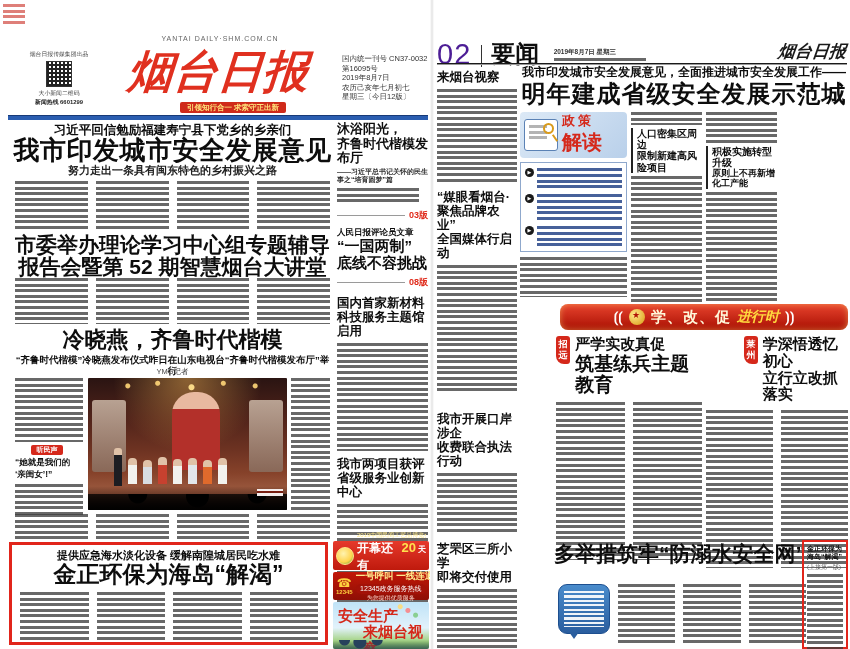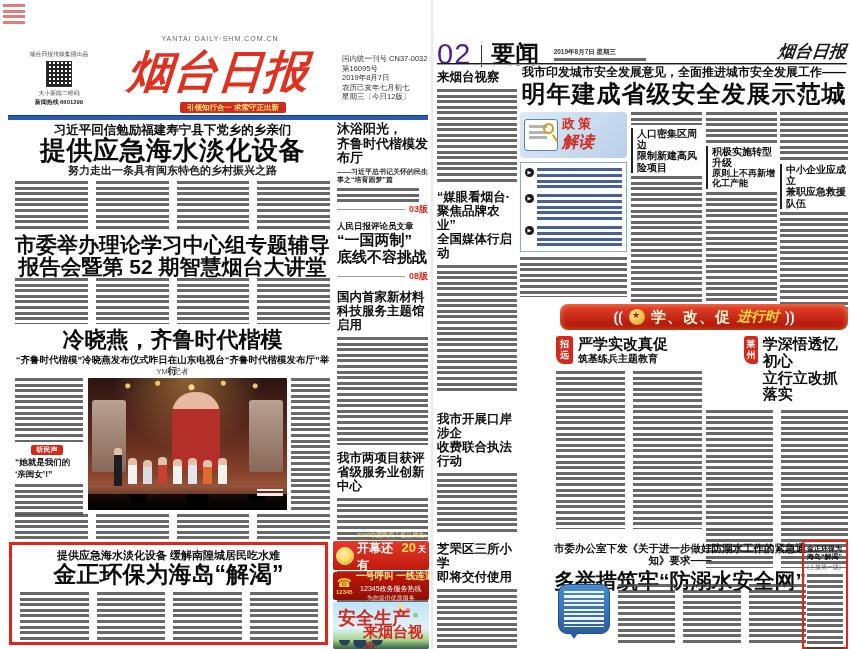--- a/index.html
+++ b/index.html
@@ -52,21 +52,21 @@
       <div>2019年8月7日</div>
       <div>农历己亥年七月初七</div>
       <div>星期三〔今日12版〕</div>
     </div>
 
     <div class="abs c" style="left:180px;top:102px;width:106px;height:11px;background:#cf2a1a;color:#ffe27a;font-size:7.5px;line-height:11px;font-weight:bold;border-radius:2px">引领知行合一  求索守正出新</div>
 
     <div class="abs rule-blue" style="left:8px;top:115px;width:420px;height:5px"></div>
 
     <div class="abs c hl" style="left:15px;top:123px;width:315px;font-size:12.5px">习近平回信勉励福建寿宁县下党乡的乡亲们</div>
-    <div class="abs c hl" style="left:10px;top:136px;width:325px;font-size:26px;letter-spacing:.5px">提供应急海水淡化设备</div>
+    <div class="abs c hl" style="left:10px;top:136px;width:325px;font-size:26px;letter-spacing:.5px">我市印发城市安全发展意见</div>
     <div class="abs c hl" style="left:15px;top:164px;width:315px;font-size:11px;color:#222">努力走出一条具有闽东特色的乡村振兴之路</div>
     <div class="cols" style="left:15px;top:181px;width:315px;height:48px">
       <div class="g"></div>
         <div class="g"></div>
       <div class="g"></div>
         <div class="g"></div>
     </div>
 
     <div class="abs c hl" style="left:15px;top:233px;width:315px;font-size:21px">市委举办理论学习中心组专题辅导</div>
     <div class="abs c hl" style="left:15px;top:255px;width:315px;font-size:21px">报告会暨第 52 期智慧烟台大讲堂</div>
@@ -133,21 +133,21 @@
         <div class="g"></div>
           <div class="g"></div>
       </div>
     </div>
 
     <div class="abs" style="left:337px;top:122px;width:91px">
       <div class="hl" style="font-size:13px">沐浴阳光，</div>
       <div class="hl" style="font-size:13px">齐鲁时代楷模发布厅</div>
       <div class="b" style="font-size:7px;line-height:8.5px;color:#333;margin-top:2px">——习近平总书记关怀的民生事之“培育圆梦”篇</div>
       <div class="g" style="height:15px;width:82px;margin-top:3px"></div>
-      <div class="sb-div" style="margin-top:0">
+      <div class="sb-div" style="margin-top:6px">
           <span class="ln"></span>
           <span class="pageref">03版</span>
         </div>
 
       <div class="hl" style="font-size:8.5px;margin-top:6px">人民日报评论员文章</div>
       <div class="hl" style="font-size:15px;margin-top:1px">“一国两制”</div>
       <div class="hl" style="font-size:15px">底线不容挑战</div>
       <div class="sb-div" style="margin-top:4px">
           <span class="ln"></span>
           <span class="pageref">08版</span>
@@ -181,21 +181,21 @@
         <div style="font-size:6px;color:#ffd23e;font-weight:bold">12345</div>
       </div>
       <div style="flex:1;min-width:0">
         <div class="b" style="font-size:9.5px;color:#ffe98c;white-space:nowrap">一号呼叫 一线连通</div>
         <div class="c" style="font-size:7px;color:#fff;background:#a31208;border-radius:5px;margin-top:1px">12345政务服务热线</div>
         <div class="c" style="font-size:6px;color:#ffd9cf">为您提供优质服务</div>
       </div>
     </div>
 
     <div class="abs" style="left:333px;top:602px;width:96px;height:47px;overflow:hidden;border-radius:2px;background:radial-gradient(circle at 78% 18%,rgba(255,120,120,.8) 0 2px,transparent 3px),radial-gradient(circle at 86% 28%,rgba(120,200,120,.8) 0 2px,transparent 3px),radial-gradient(circle at 70% 10%,rgba(255,220,120,.9) 0 2px,transparent 3px),linear-gradient(180deg,#bfe3f7 0%,#e2f2fb 55%,#9fd07a 85%,#5d9b4a 100%)">
-      <div class="hl" style="position:absolute;left:5px;top:6px;font-size:18px;color:#d5281b">安全生产</div>
+      <div class="hl" style="position:absolute;left:5px;top:6px;font-size:15px;color:#d5281b">安全生产</div>
       <div class="hl" style="position:absolute;left:30px;top:22px;font-size:15px;color:#d5281b">来烟台视察</div>
       <div style="position:absolute;left:0;bottom:-3px;width:100%;height:12px;background:radial-gradient(circle at 12% 0,#27415c 0 5px,transparent 6px),radial-gradient(circle at 28% 2px,#27415c 0 6px,transparent 7px),radial-gradient(circle at 46% 0,#27415c 0 5px,transparent 6px),linear-gradient(180deg,rgba(39,65,92,.0),rgba(39,65,92,.8))"></div>
     </div>
   </div>
 
   <div class="abs" style="left:430px;top:0;width:4px;height:649px;background:linear-gradient(90deg,#fff,#e3e3e3,#fff)"></div>
 
   <div class="abs" style="left:434px;top:0;width:416px;height:649px;background:#fff">
 
     <div class="abs" style="left:3px;top:38px;width:410px;height:24px">
@@ -234,21 +234,21 @@
 
     <div class="abs" style="left:86px;top:112px;width:107px">
       <div style="height:46px;background:linear-gradient(135deg,#dce9f6,#b9d0ea);border-radius:4px;display:flex;align-items:center;padding:4px;gap:4px">
         <div style="width:34px;height:32px;flex:none;background:#fff;border:1px solid #5b82b5;border-radius:3px;position:relative">
           <div class="g" style="position:absolute;left:4px;top:5px;width:18px;height:14px;opacity:.5"></div>
           <div style="position:absolute;right:3px;top:3px;width:11px;height:11px;border:2px solid #d99b1a;border-radius:50%"></div>
           <div style="position:absolute;right:1px;top:14px;width:2px;height:8px;background:#d99b1a;transform:rotate(-35deg)"></div>
         </div>
         <div>
           <div class="hl" style="font-size:13px;color:#d5281b;letter-spacing:3px">政策</div>
-          <div style="font-size:16px;color:#d5281b;font-weight:bold;font-style:italic;font-family:'DejaVu Serif',serif">解读</div>
+          <div style="font-size:20px;color:#d5281b;font-weight:bold;font-family:'DejaVu Serif',serif">解读</div>
         </div>
       </div>
       <div style="margin-top:4px;border:1px solid #8fa8cc;padding:5px 4px;display:flex;flex-direction:column;gap:6px">
         <div style="display:flex;gap:3px">
             <span class="bullet-ic"></span>
             <span class="gb" style="flex:1;height:20px"></span>
           </div>
         <div style="display:flex;gap:3px">
             <span class="bullet-ic"></span>
             <span class="gb" style="flex:1;height:26px"></span>
@@ -272,46 +272,38 @@
 
     <div class="abs" style="left:272px;top:112px;width:71px">
       <div class="g" style="height:31px"></div>
       <div style="border-left:2px solid #222;padding-left:4px;margin:3px 0">
         <div class="hl" style="font-size:10px">积极实施转型升级</div>
         <div class="hl" style="font-size:9px">原则上不再新增化工产能</div>
       </div>
       <div class="g" style="height:126px"></div>
     </div>
 
-    <div class="abs" style="left:346px;top:112px;width:68px">
-      <div class="g" style="height:49px"></div>
-      <div style="border-left:2px solid #222;padding-left:4px;margin:3px 0">
-        <div class="hl" style="font-size:10px">中小企业应成立</div>
-        <div class="hl" style="font-size:10px">兼职应急救援队伍</div>
-      </div>
-      <div class="g" style="height:104px"></div>
-    </div>
 
     <div class="abs" style="left:126px;top:304px;width:288px;height:26px;border-radius:8px;background:linear-gradient(180deg,#e8442e,#a80f02);display:flex;align-items:center;justify-content:center;gap:6px;box-shadow:inset 0 0 6px rgba(255,220,120,.5)">
       <span style="color:#fff;font-weight:bold;font-size:14px">⟮⟮</span>
       <span class="emblem"></span>
       <span class="b" style="font-size:15px;color:#fff8da;letter-spacing:1px">学、改、促</span>
       <span style="font-size:14px;color:#ffd93e;font-weight:bold;font-style:italic;font-family:'DejaVu Serif',serif">进行时</span>
       <span style="color:#fff;font-weight:bold;font-size:14px">⟯⟯</span>
     </div>
 
     <div class="abs" style="left:122px;top:336px;width:146px">
       <div style="display:flex;gap:5px;align-items:flex-start">
         <div class="tagbox" style="width:17px;height:28px;font-size:9px;line-height:11px">
           <span>招</span>
             <span>远</span>
         </div>
         <div>
           <div class="hl" style="font-size:15px">严学实改真促</div>
-          <div class="hl" style="font-size:10px">筑基练兵主题教育</div>
+          <div class="hl" style="font-size:19px">筑基练兵主题教育</div>
         </div>
       </div>
       <div class="cols" style="position:static;margin-top:7px;height:158px">
         <div class="g"></div>
           <div class="g"></div>
       </div>
     </div>
 
     <div class="abs" style="left:272px;top:336px;width:142px">
       <div style="display:flex;gap:5px;align-items:flex-start;margin-left:38px">
@@ -324,21 +316,20 @@
           <div class="hl" style="font-size:15px">立行立改抓落实</div>
         </div>
       </div>
       <div class="cols" style="position:static;margin-top:7px;height:158px">
         <div class="g"></div>
           <div class="g"></div>
       </div>
     </div>
 
     <div class="abs" style="left:118px;top:540px;width:256px;height:109px">
-      <div class="c hl" style="font-size:10.5px;margin-top:3px">市委办公室下发《关于进一步做好防溺水工作的紧急通知》要求——</div>
       <div class="c hl" style="font-size:21px;margin-top:2px">多举措筑牢“防溺水安全网”</div>
       <div style="position:absolute;left:6px;top:44px;width:52px;height:50px;border-radius:9px;border:1px solid #1d4f8f;background:linear-gradient(180deg,#4a8ccc,#2a5d9e);padding:6px 5px">
         <div class="gw" style="height:36px"></div>
         <div style="position:absolute;left:10px;bottom:-6px;width:0;height:0;border-left:5px solid transparent;border-right:5px solid transparent;border-top:7px solid #2a5d9e"></div>
       </div>
       <div class="cols" style="left:66px;top:44px;width:188px;height:62px">
         <div class="g"></div>
           <div class="g"></div>
         <div class="g"></div>
       </div>

